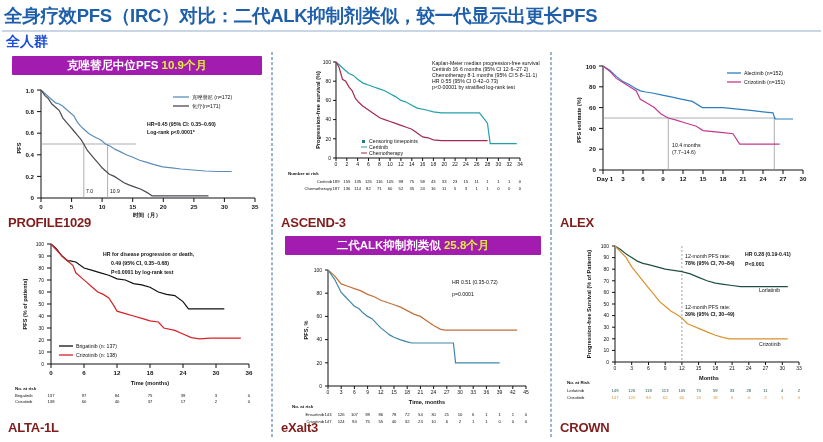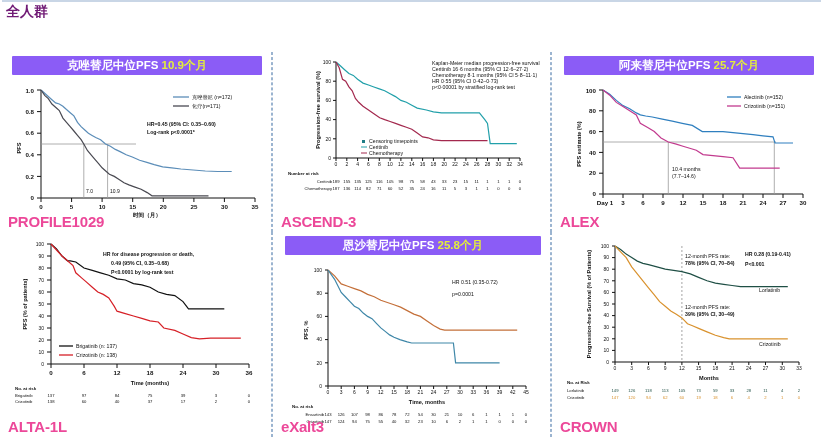--- a/index.html
+++ b/index.html
@@ -22,21 +22,21 @@
     font-weight: bold;
     font-size: 18.5px;
     letter-spacing: -0.3px;
     white-space: nowrap;
     line-height: 28px;
   }
   .title-rule {
     height: 2px; background: #c9d6e6; margin: 0 2px;
   }
   .subtitle {
-    color: #701a75;
+    color: #1d4ed8;
     font-weight: bold;
     font-size: 14px;
     padding: 1px 2px 2px 6px;
     line-height: 17px;
   }
 
   
   .grid {
     position: absolute;
     top: 52px; left: 0;
@@ -48,38 +48,38 @@
   .panel {
     position: relative;
     padding: 2px 3px 0 3px;
     border-left: 1px dashed #9bb4d0;
     border-right: 1px dashed #9bb4d0;
   }
   .panel.c1 { border-left: none; }
   .panel.c3 { border-right: none; }
 
   .panel-head {
-    background: #8b5cf6;
+    background: #a21caf;
     margin: 2px 6px 3px 9px;
     height: 19px;
     display: flex; align-items: center; justify-content: center;
     border-radius: 1px;
   }
   .panel-head .ph {
     font-size: 11.5px; font-weight: bold; color: #ffffff;
     white-space: nowrap;
   }
   .panel-head .ph em { font-style: normal; color: #e3ee3a; }
 
   .chart-wrap { position: relative; margin: 0 4px; }
 
   .panel-foot {
     position: absolute;
     left: 8px; bottom: 2px;
-    font-size: 15px; font-weight: bold; color: #ec4899;
+    font-size: 13px; font-weight: bold; color: #7f1d1d;
     letter-spacing: -0.2px;
   }
 
   
   svg { display: block; }
   .axis { stroke: #111; stroke-width: 1; fill: none; }
   .tick { stroke: #111; stroke-width: 1; }
   .tl { font-size: 5px; fill: #111; font-family: "Liberation Sans", sans-serif; }
   .tl7 { font-size: 6.2px; fill: #111; font-weight: bold; }
   .axlab { font-size: 5.6px; fill: #111; font-weight: bold; }
@@ -89,20 +89,23 @@
   .dashline { stroke: #8d8d8d; stroke-width: 0.8; stroke-dasharray: 2 2; fill:none; }
   .legtxt { font-size: 5.2px; fill: #111; }
   .risk { font-size: 4.2px; fill: #111; }
   .riskhd { font-size: 4.4px; fill: #111; font-weight: bold; }
 </style>
 </head>
 <body>
 
 <div class="slide">
 
+  <div class="title-bar">
+    <div class="title-text">全身疗效PFS（IRC）对比：二代ALK抑制剂类似，较一代显示出更长PFS</div>
+  </div>
   <div class="title-rule"></div>
   <div class="subtitle">全人群</div>
 
   <div class="grid">
 
     <div class="panel c1">
       <div class="panel-head">
         <span class="ph"><span>克唑替尼中位PFS </span><em>10.9个月</em></span>
       </div>
       <div class="chart-wrap">
@@ -288,23 +291,20 @@
               <text x="218.3" y="136" text-anchor="middle" font-size="4.2">0</text>
               <text x="229.12" y="136" text-anchor="middle" font-size="4.2">0</text>
               <text x="239.94" y="136" text-anchor="middle" font-size="4.2">0</text>
             </g>
         </svg>
       </div>
       <div class="panel-foot">ASCEND-3</div>
     </div>
 
     <div class="panel c3">
-      <div class="panel-head">
-        <span class="ph"><span>阿来替尼中位PFS </span><em>25.7个月</em></span>
-      </div>
       <div class="chart-wrap">
         <svg width="262" height="140" viewBox="0 0 262 140">
           <path class="axis" d="M44 12 L44 116 L244 116"></path>
           <g class="tick">
             <path d="M40 116 L44 116"></path>
               <path d="M40 95.2 L44 95.2"></path>
               <path d="M40 74.4 L44 74.4"></path>
             <path d="M40 53.6 L44 53.6"></path>
               <path d="M40 32.8 L44 32.8"></path>
               <path d="M40 12 L44 12"></path>
@@ -444,21 +444,21 @@
               <text x="209" y="169" text-anchor="middle" font-size="4.2">2</text>
               <text x="242" y="169" text-anchor="middle" font-size="4.2">0</text>
             </g>
         </svg>
       </div>
       <div class="panel-foot">ALTA-1L</div>
     </div>
 
     <div class="panel c2">
       <div class="panel-head">
-        <span class="ph"><span>恩沙替尼中位PFS </span><em>25.8个月</em></span>
+        <span class="ph"><span>二代ALK抑制剂类似 </span><em>25.8个月</em></span>
       </div>
       <div class="chart-wrap">
         <svg width="269" height="170" viewBox="0 0 269 170">
           <path class="axis" d="M48 12 L48 128 L246 128"></path>
           <g class="tick">
             <path d="M45 128 L48 128"></path>
               <path d="M45 104.8 L48 104.8"></path>
               <path d="M45 81.6 L48 81.6"></path>
             <path d="M45 58.4 L48 58.4"></path>
               <path d="M45 35.2 L48 35.2"></path>

